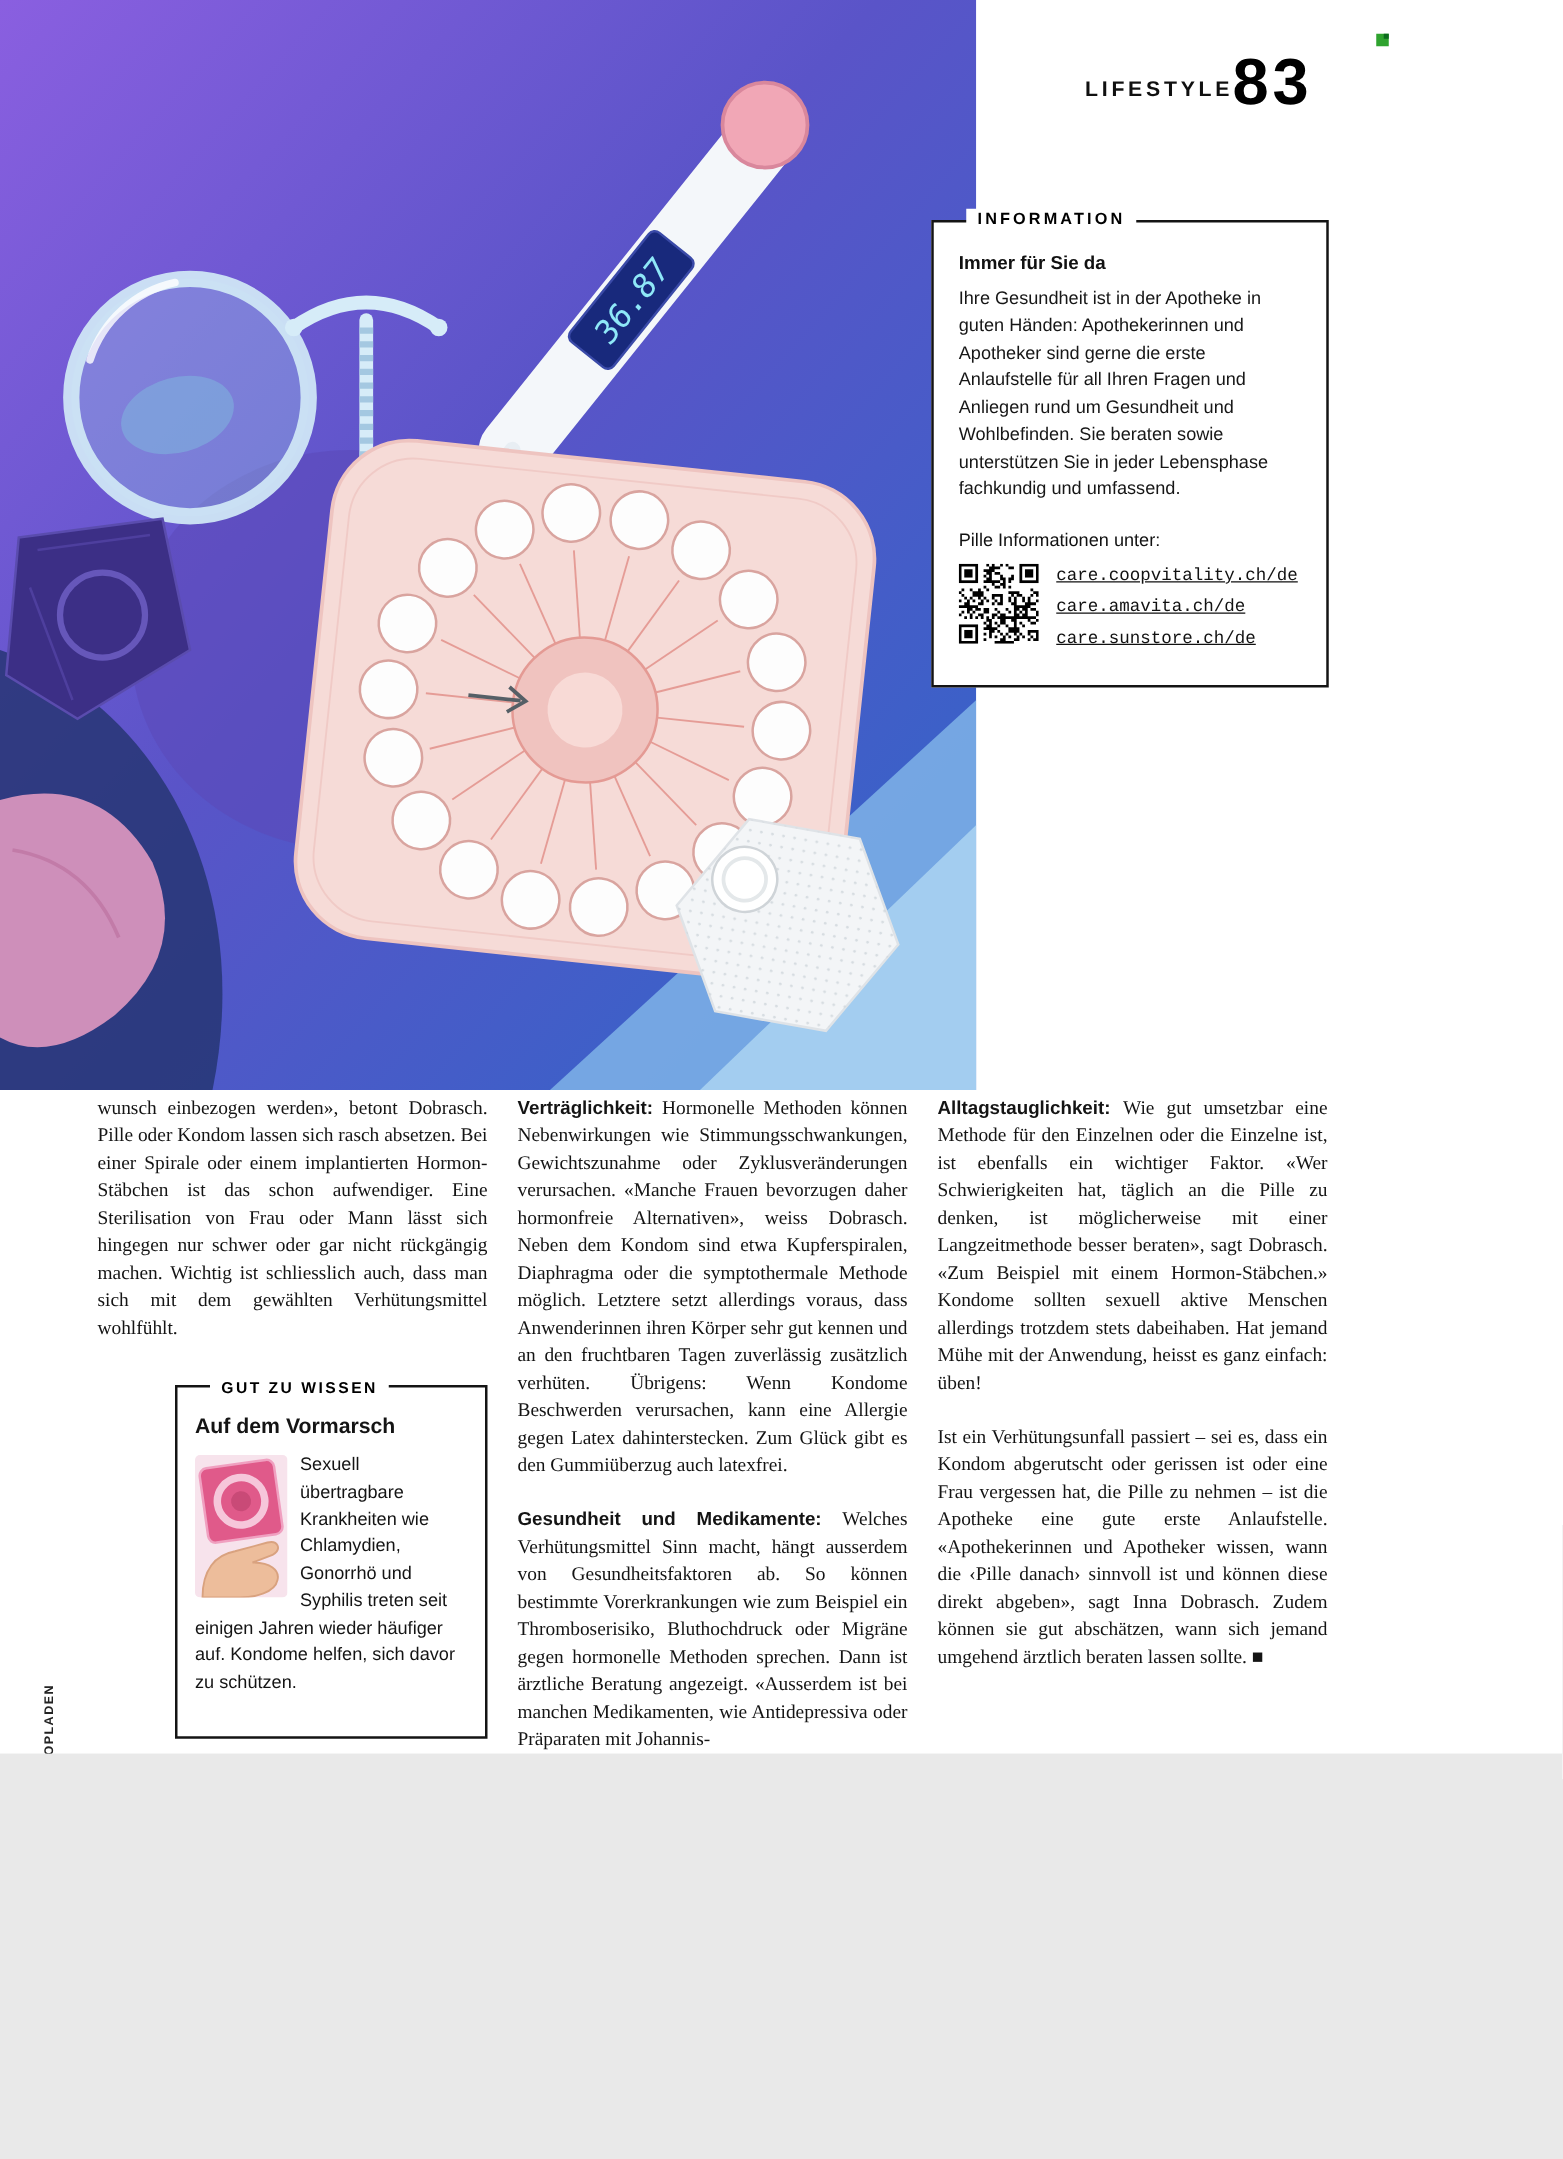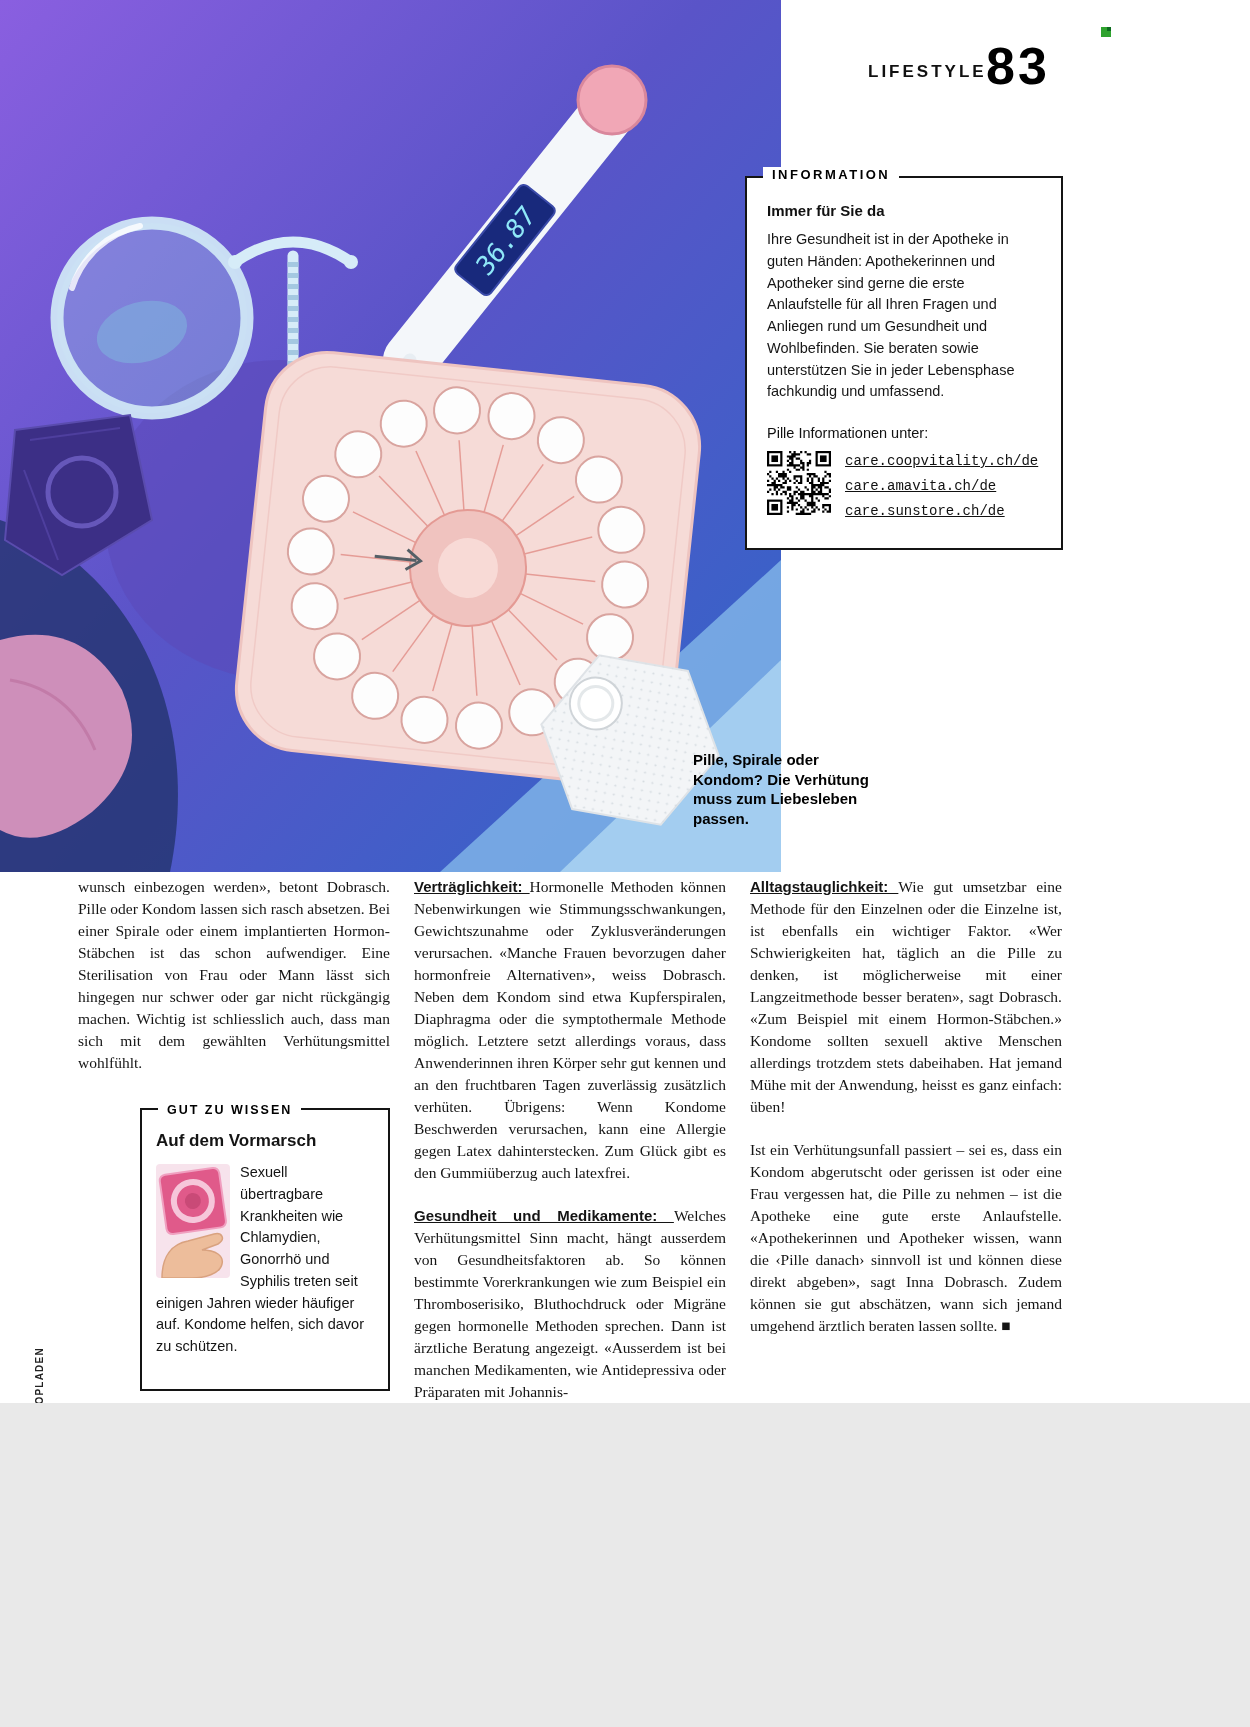--- a/index.html
+++ b/index.html
@@ -26,21 +26,21 @@
     position:absolute; left:693px; top:750px; width:186px;
     font-weight:bold; font-size:15px; line-height:1.3; color:#000;
   }
 
   
   .info-box {
     position:absolute; left:745px; top:176px; width:318px;
     border:2px solid #141414; background:#fff; padding:24px 20px 20px 20px;
   }
   .box-label {
-    position:absolute; top:-11px; left:16px; background:#fff; padding:0 9px;
+    position:absolute; top:-11px; left:26px; background:#fff; padding:0 9px;
     font-weight:bold; font-size:13px; letter-spacing:2.5px; color:#000; white-space:nowrap;
   }
   .info-title { margin:0 0 10px 0; font-size:15px; font-weight:bold; }
   .info-body { margin:0; font-size:14.5px; line-height:1.5; color:#161616; }
   .more-label { margin:22px 0 10px 0; font-size:14.5px; }
   .qr-row { display:flex; gap:14px; align-items:flex-start; }
   .qr { width:64px; height:64px; flex:0 0 auto; }
   .links { padding-top:2px; }
   .link { display:block; font-size:14px; color:#111; text-decoration:underline; margin-bottom:9px; cursor:pointer;font-family:Liberation Mono, monospace; }
 
@@ -48,21 +48,21 @@
   .article {
     position:absolute; left:78px; top:876px; width:984px;
     display:flex; gap:24px;
   }
   .col {
     width:312px; font-family:"Liberation Serif", serif;
     font-size:15.5px; line-height:22px; text-align:justify; color:#141414;
     hyphens:auto; -webkit-hyphens:auto;
   }
   .col p { margin:0 0 21px 0; }
-  .lead { font-family:"Liberation Sans", sans-serif; font-weight:bold; font-size:15px;text-decoration:underline; }
+  .lead { font-family:"Liberation Sans", sans-serif; font-weight:bold; font-size:15px; }
 
   .know-box {
     position:relative; margin:34px 0 0 62px; width:250px;
     border:2px solid #141414; background:#fff; padding:20px 14px 10px 14px;
     font-family:"Liberation Sans", sans-serif; text-align:left;
   }
   .know-box .box-label { font-size:12.5px; letter-spacing:2px; }
   .know-title { margin:0 0 10px 0; font-size:17px; font-weight:bold; }
   .know-img { float:left; width:74px; height:114px; margin:2px 10px 4px 0; }
   .know-body { margin:0; font-size:14.5px; line-height:1.5; }
@@ -194,21 +194,20 @@
         <path d="M-62,-12 L-48,-2 L-62,8" fill="none" stroke="#555f66" stroke-width="3"></path>
       </g>
 
       <g transform="translate(630,740) rotate(10)">
         <polygon points="90,0 45,78 -45,78 -90,0 -45,-78 45,-78" fill="#f3f5f7" stroke="#dfe3e7" stroke-width="2"></polygon>
         <polygon points="90,0 45,78 -45,78 -90,0 -45,-78 45,-78" fill="url(#dots)" opacity="0.8"></polygon>
         <circle cx="-40" cy="-30" r="26" fill="#ffffff" stroke="#cfd4d8" stroke-width="2"></circle>
         <circle cx="-40" cy="-30" r="17" fill="none" stroke="#e4e8ea" stroke-width="3"></circle>
       </g>
     </svg>
-    <div class="caption">Pille, Spirale oder Kondom? Die Verhütung muss zum Liebesleben passen.</div>
   </div>
 
   <aside class="info-box">
     <span class="box-label">INFORMATION</span>
     <h2 class="info-title">Immer für Sie da</h2>
     <p class="info-body">Ihre Gesundheit ist in der Apotheke in guten Händen: Apothekerinnen und Apotheker sind gerne die erste Anlaufstelle für all Ihren Fragen und Anliegen rund um Gesundheit und Wohlbefinden. Sie beraten sowie unterstützen Sie in jeder Lebensphase fachkundig und umfassend.</p>
     <p class="more-label">Pille Informationen unter:</p>
     <div class="qr-row">
       <svg class="qr" viewBox="0 0 29 29">
         <rect x="0" y="0" width="29" height="29" fill="#fff"></rect>

